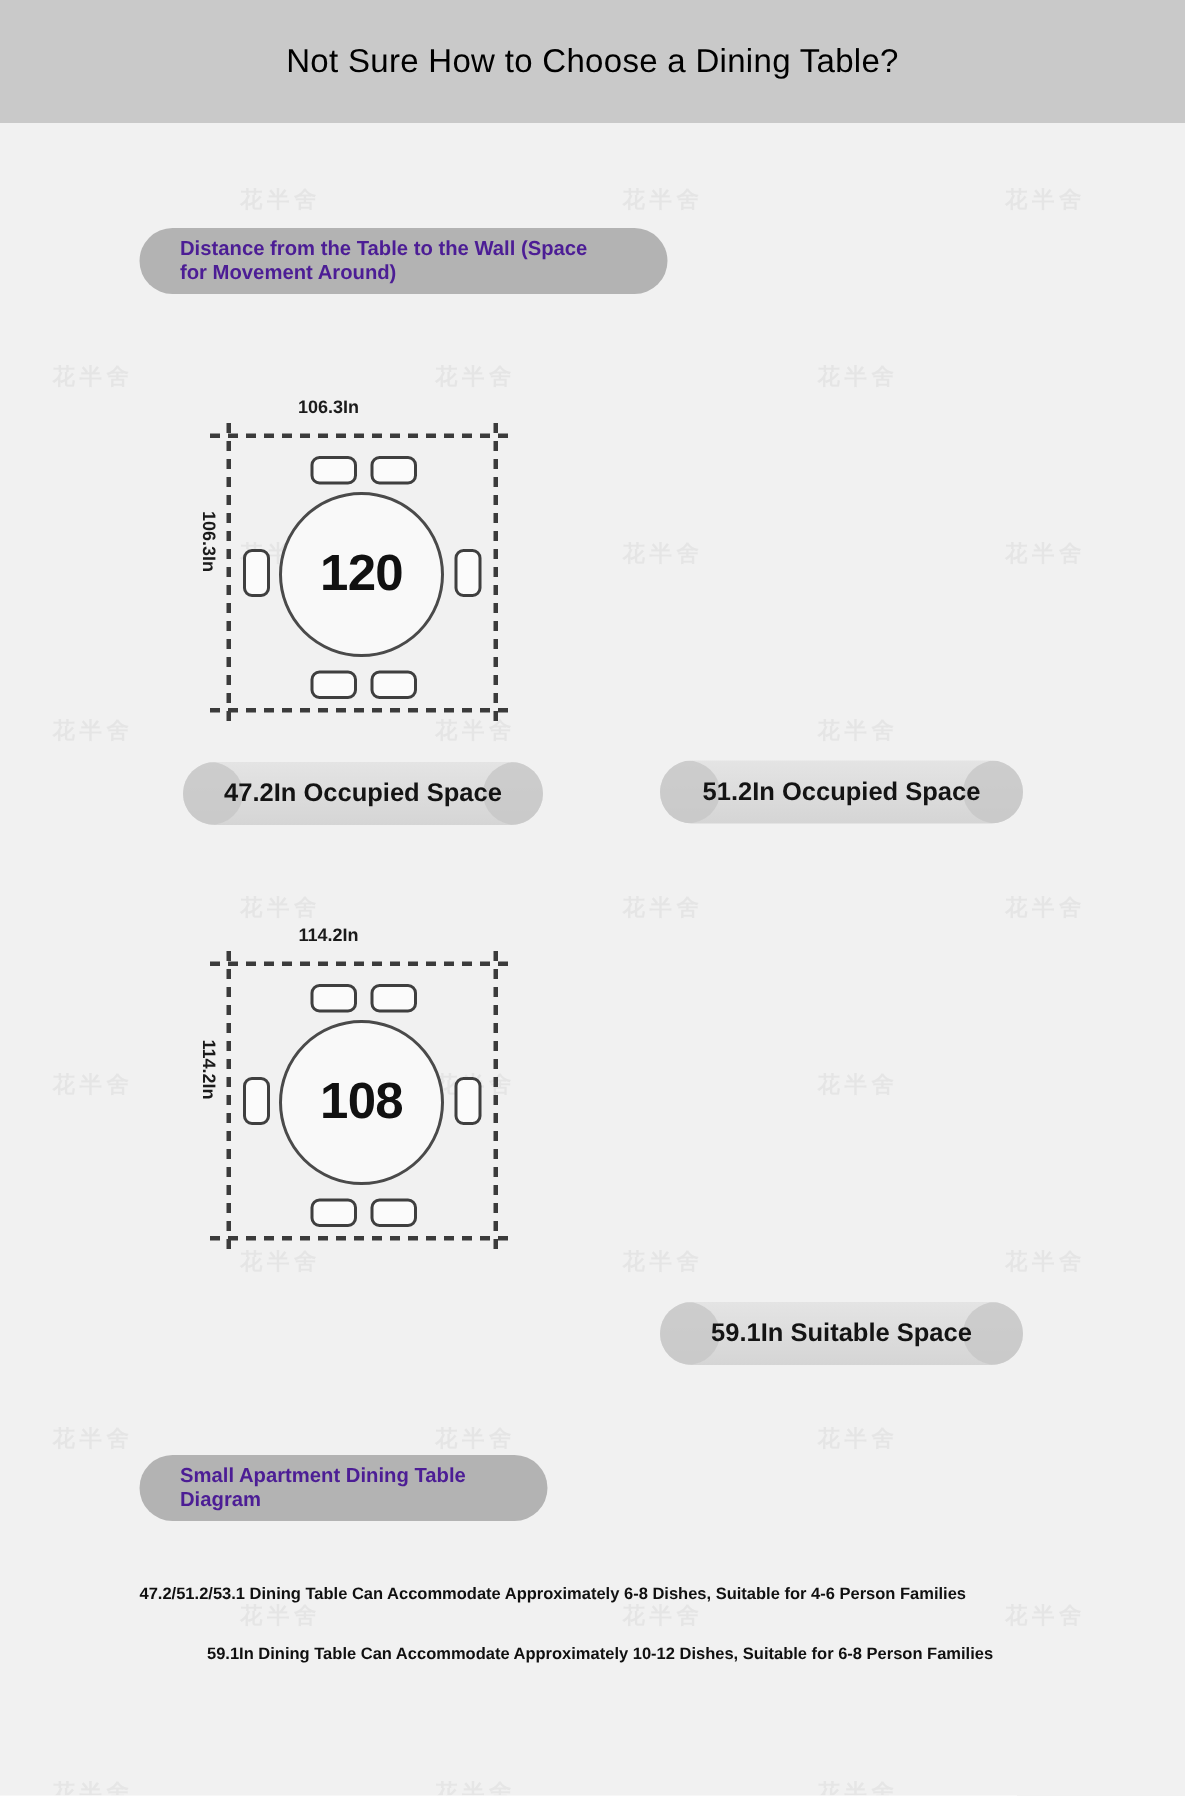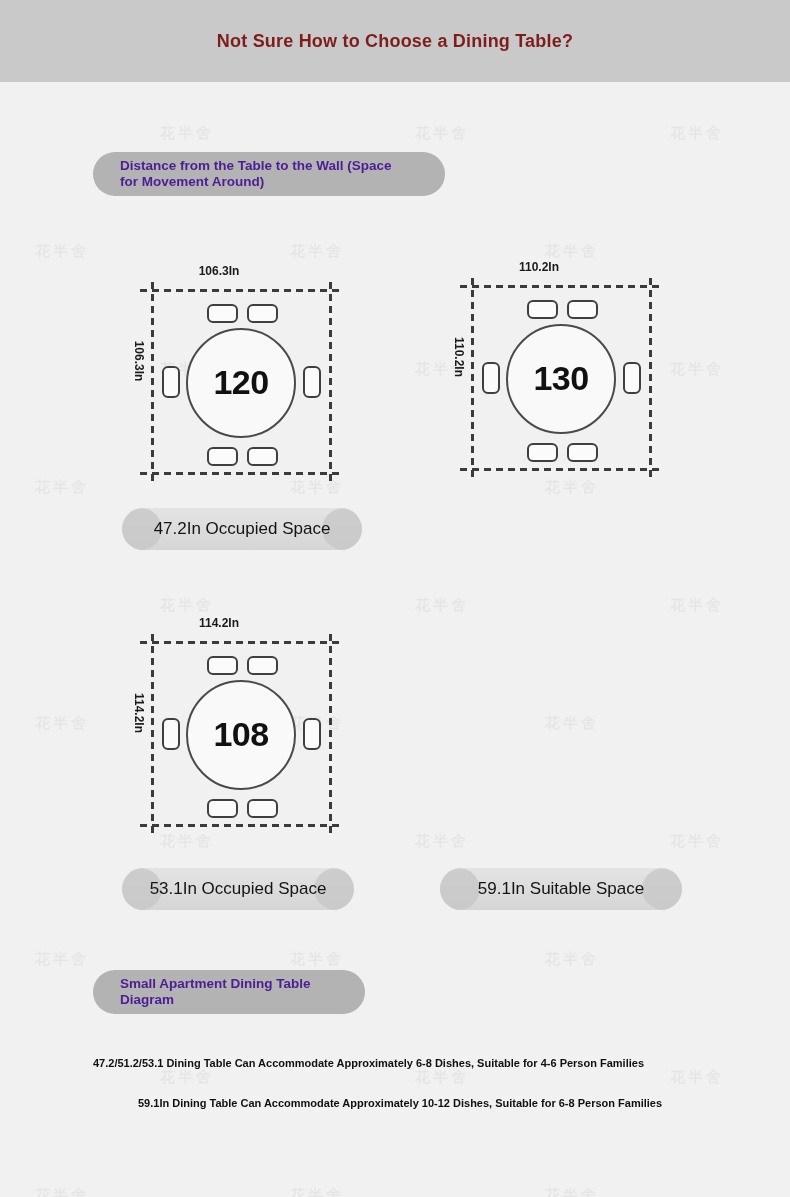--- a/index.html
+++ b/index.html
@@ -12,21 +12,21 @@
   .wm-layer{position:absolute;inset:0;pointer-events:none;z-index:0;}
   .wm-layer span{
     position:absolute;font-size:15px;font-weight:700;letter-spacing:3px;
     color:#000;opacity:.045;white-space:nowrap;
   }
   
   .header{
     position:absolute;left:0;top:0;width:790px;height:82px;
     background:#c9c9c9;display:flex;align-items:center;justify-content:center;z-index:1;
   }
-  .header .title{font-size:18px;font-weight:700;color:#7f1d1d;letter-spacing:.2px;}
+  .header .title{font-size:22px;font-weight:400;color:#000000;letter-spacing:.2px;}
   
   .section-pill{
     position:absolute;z-index:2;box-sizing:border-box;
     background:#b3b3b3;border-radius:22px;
     display:flex;align-items:center;
     padding:5px 40px 5px 27px;
     font-size:13.5px;font-weight:700;line-height:16.5px;color:#4c1d95;
   }
   .pill-distance{left:93px;top:152px;width:352px;min-height:44px;}
   .pill-small-apartment{left:93px;top:970px;width:272px;min-height:44px;justify-content:flex-end;}
@@ -73,21 +73,21 @@
     background:linear-gradient(180deg,#e4e4e4 0%,#d5d5d5 100%);
     display:flex;align-items:center;justify-content:center;
   }
   .occupied-pill::before,.occupied-pill::after{
     content:"";position:absolute;top:0;width:44px;height:42px;border-radius:50%;
     background:#c7c7c7;opacity:.8;
   }
   .occupied-pill::before{left:-4px;}
   .occupied-pill::after{right:-4px;}
   .occupied-pill span{
-    position:relative;z-index:1;font-size:17px;font-weight:400;color:#141414;white-space:nowrap;
+    position:relative;z-index:1;font-size:17px;font-weight:700;color:#141414;white-space:nowrap;
   }
   .op0{left:122px;top:508px;width:240px;}
   .op1{left:440px;top:507px;width:242px;}
   .op2{left:122px;top:868px;width:232px;}
   .op3{left:440px;top:868px;width:242px;}
   
   .note{position:absolute;left:93px;font-size:11px;font-weight:700;color:#101010;z-index:1;white-space:nowrap;}
   .note1{top:1057px;}
   .note2{top:1097px;margin-left:45px;}
 </style>
@@ -151,40 +151,26 @@
     <div class="chair ct2"></div>
     <div class="chair cb1"></div>
     <div class="chair cb2"></div>
     <div class="chair cl"></div>
     <div class="chair cr"></div>
     <div class="table-circle">
       <span>120</span>
     </div>
   </div>
 
-  <div class="stage" style="left:472px;top:287px">
-    <div class="dash h top"></div>
-    <div class="dash h bot"></div>
-    <div class="dash v lft"></div>
-    <div class="dash v rgt"></div>
-    <div class="dim-top">110.2In</div>
-    <div class="dim-left">110.2In</div>
-    <div class="chair ct1"></div>
-    <div class="chair ct2"></div>
-    <div class="chair cb1"></div>
-    <div class="chair cb2"></div>
-    <div class="chair cl"></div>
-    <div class="chair cr"></div>
-    <div class="table-circle">
-      <span>130</span>
-    </div>
-  </div>
 
   <div class="occupied-pill op0">
     <span>47.2In Occupied Space</span>
+  </div>
+  <div class="occupied-pill op1">
+    <span>51.2In Occupied Space</span>
   </div>
 
   <div class="stage" style="left:152px;top:643px">
     <div class="dash h top"></div>
     <div class="dash h bot"></div>
     <div class="dash v lft"></div>
     <div class="dash v rgt"></div>
     <div class="dim-top">114.2In</div>
     <div class="dim-left">114.2In</div>
     <div class="chair ct1"></div>
@@ -192,23 +178,20 @@
     <div class="chair cb1"></div>
     <div class="chair cb2"></div>
     <div class="chair cl"></div>
     <div class="chair cr"></div>
     <div class="table-circle">
       <span>108</span>
     </div>
   </div>
 
 
-  <div class="occupied-pill op2">
-    <span>53.1In Occupied Space</span>
-  </div>
   <div class="occupied-pill op3">
     <span>59.1In Suitable Space</span>
   </div>
 
   <div class="section-pill pill-small-apartment">
     <span>Small Apartment Dining Table Diagram</span>
   </div>
 
   <div class="note note1">47.2/51.2/53.1 Dining Table Can Accommodate Approximately 6-8 Dishes, Suitable for 4-6 Person Families</div>
   <div class="note note2">59.1In Dining Table Can Accommodate Approximately 10-12 Dishes, Suitable for 6-8 Person Families</div>

